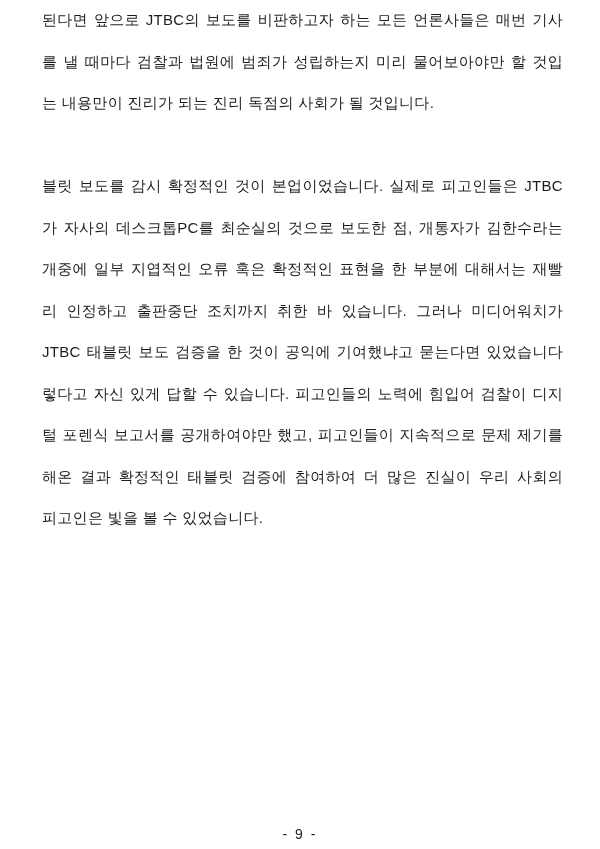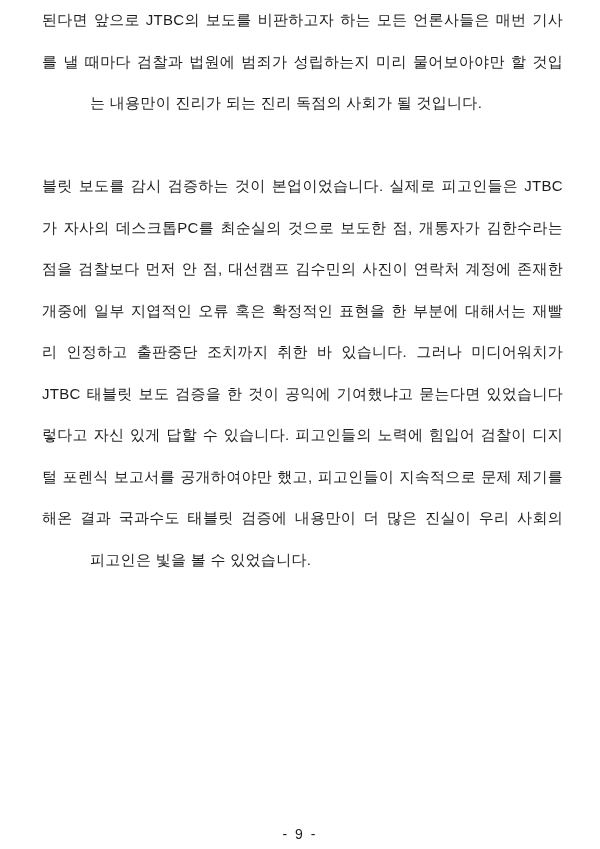--- a/index.html
+++ b/index.html
@@ -35,21 +35,20 @@
     font-size: 15px;
     letter-spacing: 0.3px;
     text-align: justify;
     text-align-last: justify;
     white-space: normal;
     overflow: hidden;
   }
   .line.lastline {
     text-align: center;
     text-align-last: left;
-    margin-left: 48px;
   }
   .line.firstindent {
     text-indent: 53px;
   }
   .footer {
     position: absolute;
     left: 0;
     width: 600px;
     top: 820px;
     height: 29px;
@@ -66,28 +65,27 @@
 <div class="page">
   <div class="textblock">
 
     <div class="paragraph">
       <div class="line">된다면 앞으로 JTBC의 보도를 비판하고자 하는 모든 언론사들은 매번 기사</div>
       <div class="line">를 낼 때마다 검찰과 법원에 범죄가 성립하는지 미리 물어보아야만 할 것입</div>
       <div class="line lastline">는 내용만이 진리가 되는 진리 독점의 사회가 될 것입니다.</div>
     </div>
 
     <div class="paragraph second">
-      <div class="line">블릿 보도를 감시 검증하는 것이 본업이었습니다. 실제로 피고인들은 JTBC</div>
+      <div class="line">블릿 보도를 감시 확정적인 것이 본업이었습니다. 실제로 피고인들은 JTBC</div>
       <div class="line">가 자사의 데스크톱PC를 최순실의 것으로 보도한 점, 개통자가 김한수라는</div>
-      <div class="line">점을 검찰보다 먼저 안 점, 대선캠프 김수민의 사진이 연락처 계정에 존재한</div>
       <div class="line">개중에 일부 지엽적인 오류 혹은 확정적인 표현을 한 부분에 대해서는 재빨</div>
       <div class="line">리 인정하고 출판중단 조치까지 취한 바 있습니다. 그러나 미디어워치가</div>
       <div class="line">JTBC 태블릿 보도 검증을 한 것이 공익에 기여했냐고 묻는다면 있었습니다 그</div>
       <div class="line">렇다고 자신 있게 답할 수 있습니다. 피고인들의 노력에 힘입어 검찰이 디지</div>
       <div class="line">털 포렌식 보고서를 공개하여야만 했고, 피고인들이 지속적으로 문제 제기를</div>
-      <div class="line">해온 결과 국과수도 태블릿 검증에 내용만이 더 많은 진실이 우리 사회의</div>
+      <div class="line">해온 결과 확정적인 태블릿 검증에 참여하여 더 많은 진실이 우리 사회의</div>
       <div class="line lastline">피고인은 빛을 볼 수 있었습니다.</div>
     </div>
 
   </div>
 
   <div class="footer">- 9 -</div>
 </div>
 
 </body></html>

